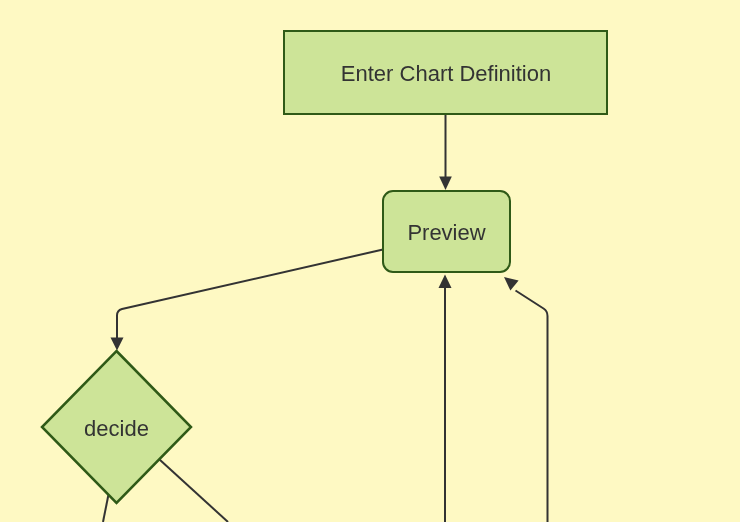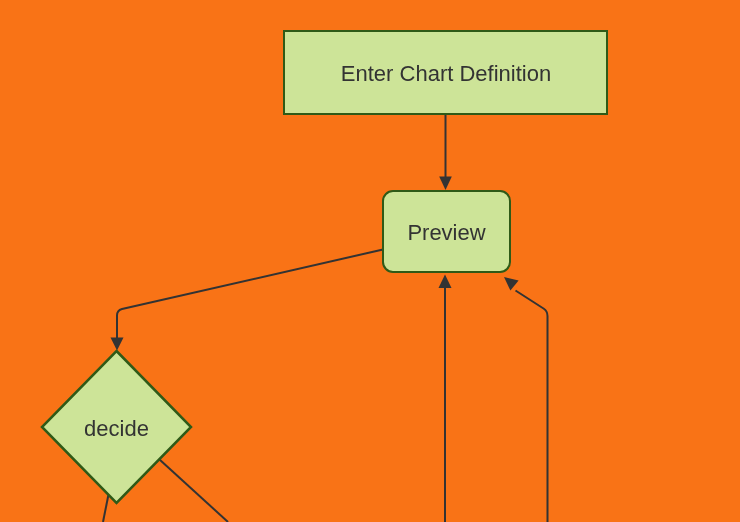--- a/index.html
+++ b/index.html
@@ -8,21 +8,21 @@
     background: #ffffff;
     width: 740px;
     height: 522px;
     overflow: hidden;
     font-family: "Liberation Sans", sans-serif;
   }
   .stage {
     position: relative;
     width: 740px;
     height: 522px;
-    background: #f97316;
+    background: #fef9c3;
   }
   svg { display: block; }
   .node-shape {
     fill: #cde498;
     stroke: #2f5a17;
   }
   .edge-path {
     fill: none;
     stroke: #333333;
     stroke-width: 2;

